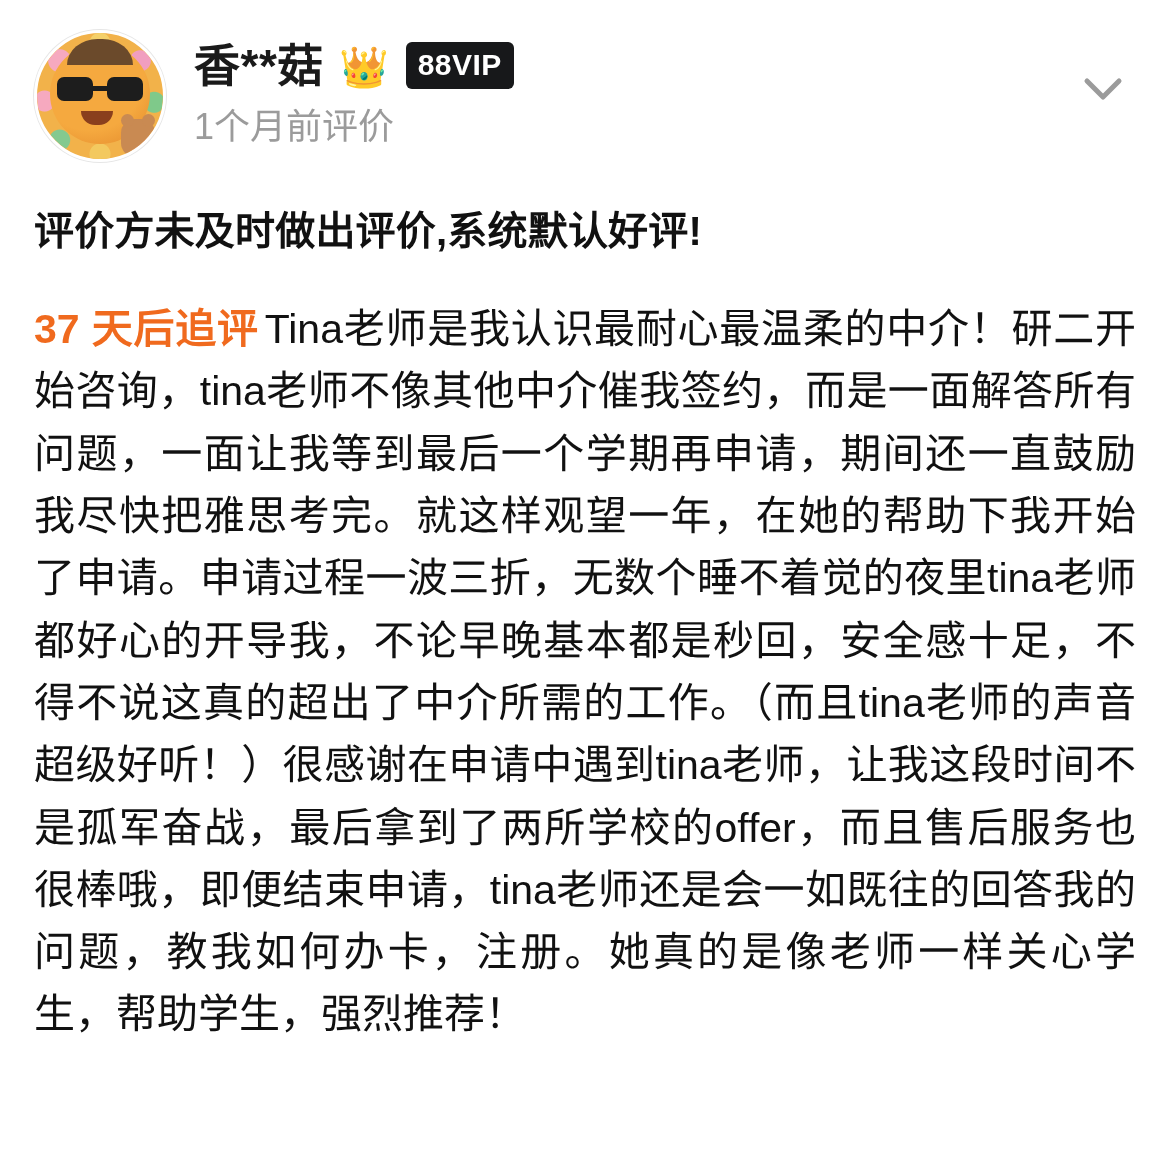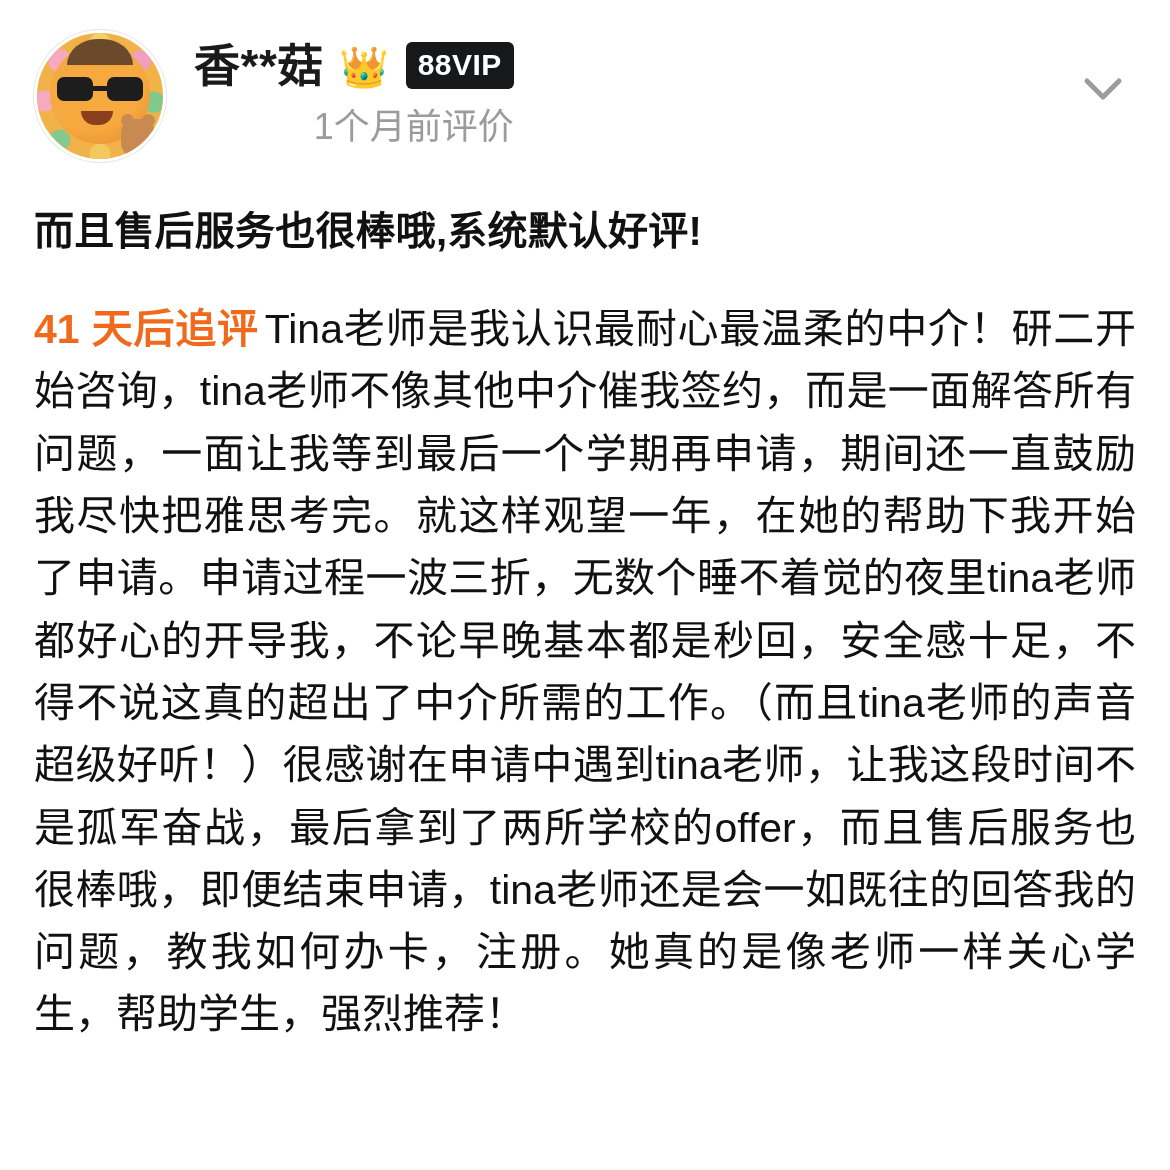--- a/index.html
+++ b/index.html
@@ -150,21 +150,20 @@
     border-radius: 6px;
     letter-spacing: 0.5px;
     font-family: "Liberation Sans", sans-serif;
     text-align: right;
   }
   .timestamp {
     margin-top: 20px;
     font-size: 36px;
     color: #9b9b9b;
     line-height: 1;
-    text-align: right;
   }
   .chevron {
     position: absolute;
     right: 6px;
     top: 32px;
     width: 54px;
     height: 54px;
     cursor: pointer;
   }
   .chevron svg { display: block; }
@@ -225,20 +224,20 @@
     </div>
 
     <div class="chevron">
       <svg width="54" height="54" viewBox="0 0 54 54" aria-hidden="true">
         <polyline points="11,19 27,35 43,19" fill="none" stroke="#9b9b9b" stroke-width="5" stroke-linecap="round" stroke-linejoin="round"></polyline>
       </svg>
     </div>
   </div>
 
   <div class="body">
-    <div class="first-line">而且售后服务也很棒哦,系统默认好评!</div>
+    <div class="first-line">评价方未及时做出评价,系统默认好评!</div>
 
     <div class="append-block">
-      <span class="append-tag">41 天后追评</span><span>Tina老师是我认识最耐心最温柔的中介！研二开始咨询，tina老师不像其他中介催我签约，而是一面解答所有问题，一面让我等到最后一个学期再申请，期间还一直鼓励我尽快把雅思考完。就这样观望一年，在她的帮助下我开始了申请。申请过程一波三折，无数个睡不着觉的夜里tina老师都好心的开导我，不论早晚基本都是秒回，安全感十足，不得不说这真的超出了中介所需的工作。（而且tina老师的声音超级好听！）很感谢在申请中遇到tina老师，让我这段时间不是孤军奋战，最后拿到了两所学校的offer，而且售后服务也很棒哦，即便结束申请，tina老师还是会一如既往的回答我的问题，教我如何办卡，注册。她真的是像老师一样关心学生，帮助学生，强烈推荐！</span>
+      <span class="append-tag">37 天后追评</span><span>Tina老师是我认识最耐心最温柔的中介！研二开始咨询，tina老师不像其他中介催我签约，而是一面解答所有问题，一面让我等到最后一个学期再申请，期间还一直鼓励我尽快把雅思考完。就这样观望一年，在她的帮助下我开始了申请。申请过程一波三折，无数个睡不着觉的夜里tina老师都好心的开导我，不论早晚基本都是秒回，安全感十足，不得不说这真的超出了中介所需的工作。（而且tina老师的声音超级好听！）很感谢在申请中遇到tina老师，让我这段时间不是孤军奋战，最后拿到了两所学校的offer，而且售后服务也很棒哦，即便结束申请，tina老师还是会一如既往的回答我的问题，教我如何办卡，注册。她真的是像老师一样关心学生，帮助学生，强烈推荐！</span>
     </div>
   </div>
 
 </div>
 
 </body></html>

